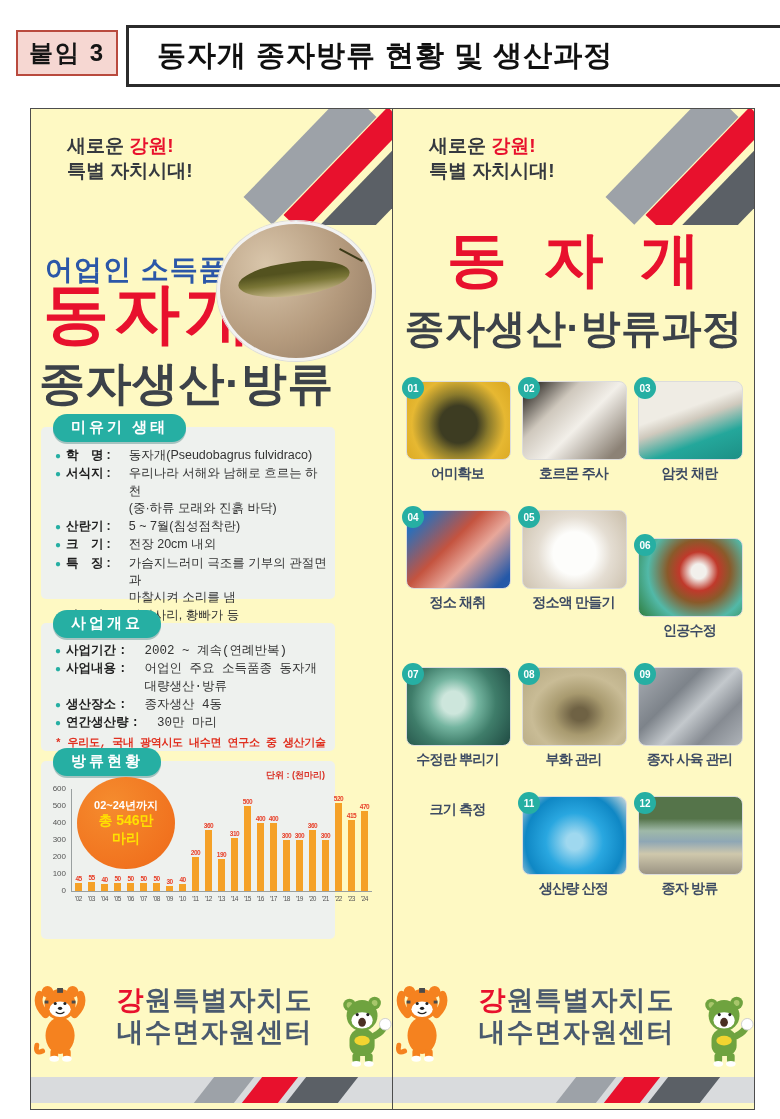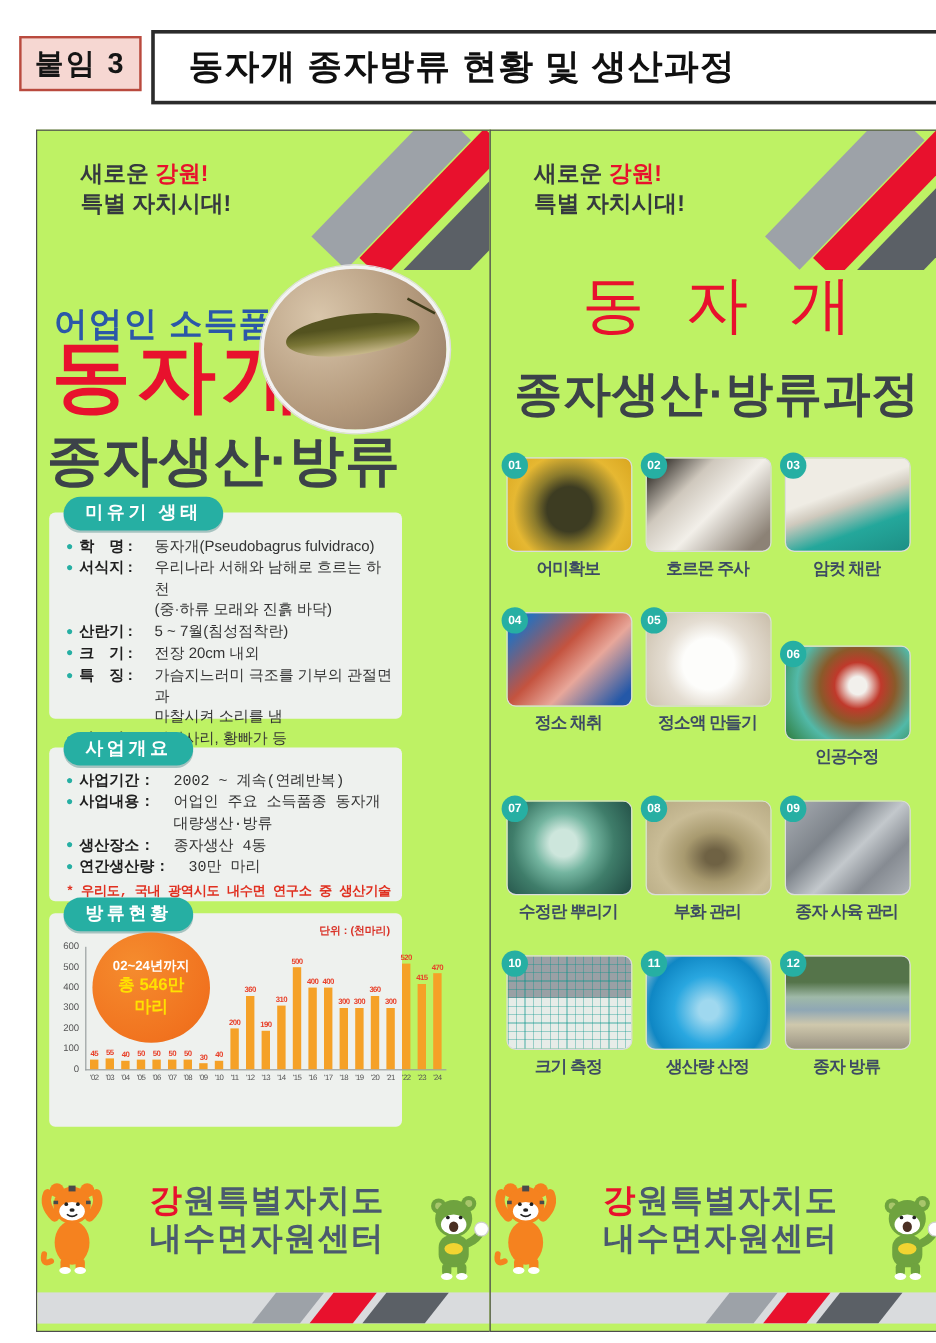--- a/index.html
+++ b/index.html
@@ -7,21 +7,21 @@
         font-family:"Liberation Sans",sans-serif;color:#222;}
   
   .attach-badge{position:absolute;left:16px;top:30px;width:98px;height:42px;background:#F6D7D2;
     border:2px solid #B94A3E;display:flex;align-items:center;justify-content:center;
     font-weight:bold;font-size:24px;color:#151515;letter-spacing:2px;}
   .title-box{position:absolute;left:126px;top:25px;width:634px;height:56px;border:3px solid #2b2b2b;
     display:flex;align-items:center;padding-left:28px;font-size:29px;font-weight:bold;
     letter-spacing:1px;color:#101010;}
   
   .posters{position:absolute;left:30px;top:108px;display:flex;}
-  .poster{width:361px;height:1000px;border:1px solid #4d4d4d;position:relative;background:#bef264;overflow:hidden;padding-left:16px;}
+  .poster{width:361px;height:1000px;border:1px solid #4d4d4d;position:relative;background:#fef9c3;overflow:hidden;}
   .poster.right{margin-left:-1px;}
   .slogan{position:absolute;top:24px;left:36px;font-size:19px;font-weight:bold;line-height:1.32;color:#35393f;}
   .slogan .brand{color:#E8112D;}
   .corner{position:absolute;top:0;right:0;width:152px;height:116px;overflow:hidden;}
   .corner .c1,.corner .c2,.corner .c3{position:absolute;}
   .corner .c1{width:150px;height:40px;background:#9DA2A8;left:-5px;top:28px;transform:rotate(-46deg);}
   .corner .c2{width:150px;height:26px;background:#E8112D;left:30px;top:48px;transform:rotate(-46deg);}
   .corner .c3{width:150px;height:40px;background:#5B6066;left:62px;top:66px;transform:rotate(-46deg);}
   
   .band{position:absolute;bottom:6px;left:0;right:0;height:26px;background:#D9DBDD;overflow:hidden;}
@@ -63,22 +63,22 @@
   .vlabel{font-size:6.5px;color:#E8412A;margin-bottom:1px;letter-spacing:-0.5px;font-weight:bold;}
   .bar{width:7px;background:#F5A127;}
   .xrow{position:absolute;left:31px;top:134px;display:flex;}
   .xl{width:13px;text-align:center;font-size:6.5px;color:#555;letter-spacing:-0.5px;}
   .bubble{position:absolute;left:36px;top:16px;width:98px;height:92px;border-radius:50%;z-index:3;
     background:radial-gradient(circle at 35% 30%,#F58C2E,#F1731F 70%,#E96A16);
     display:flex;flex-direction:column;align-items:center;justify-content:center;line-height:1.25;}
   .bub1{color:#fff;font-size:11px;font-weight:bold;}
   .bub2,.bub3{color:#FFE100;font-size:14px;font-weight:bold;}
   
-  .rt1{position:absolute;top:118px;left:0;width:100%;text-align:center;font-size:52px;line-height:1.1;
-    font-weight:normal;color:#E8112D;letter-spacing:10px;text-indent:10px;}
+  .rt1{position:absolute;top:118px;left:0;width:100%;text-align:center;font-size:60px;line-height:1.1;
+    font-weight:bold;color:#E8112D;letter-spacing:10px;text-indent:10px;}
   .rt2{position:absolute;top:192px;left:0;width:100%;text-align:center;font-size:40px;
     font-weight:bold;color:#3C4249;letter-spacing:0.5px;}
   .steps{position:absolute;top:272px;left:13px;width:335px;display:grid;
     grid-template-columns:repeat(3,103px);column-gap:13px;row-gap:27px;}
   .ph{width:103px;height:77px;border-radius:8px;position:relative;border:1px solid #dcdcdc;}
   .badge{position:absolute;top:-5px;left:-5px;width:22px;height:22px;border-radius:50%;background:#26AFA3;
     color:#fff;font-size:10px;font-weight:bold;display:flex;align-items:center;justify-content:center;}
   .cap{margin-top:5px;text-align:center;font-size:14px;font-weight:bold;color:#3D4B63;letter-spacing:-0.8px;}
   
   .photo-01{background:radial-gradient(circle at 50% 55%,#3d3c22 28%,#8a7a2c 45%,#e6b832 70%,#d9a61f);}
@@ -463,23 +463,20 @@
             </div>
             <div class="cap">부화 관리</div>
           </div>
           <div class="step">
             <div class="ph photo-09">
               <span class="badge">09</span>
             </div>
             <div class="cap">종자 사육 관리</div>
           </div>
           <div class="step">
-            <div class="ph photo-10">
-              <span class="badge">10</span>
-            </div>
             <div class="cap">크기 측정</div>
           </div>
           <div class="step">
             <div class="ph photo-11">
               <span class="badge">11</span>
             </div>
             <div class="cap">생산량 산정</div>
           </div>
           <div class="step">
             <div class="ph photo-12">

